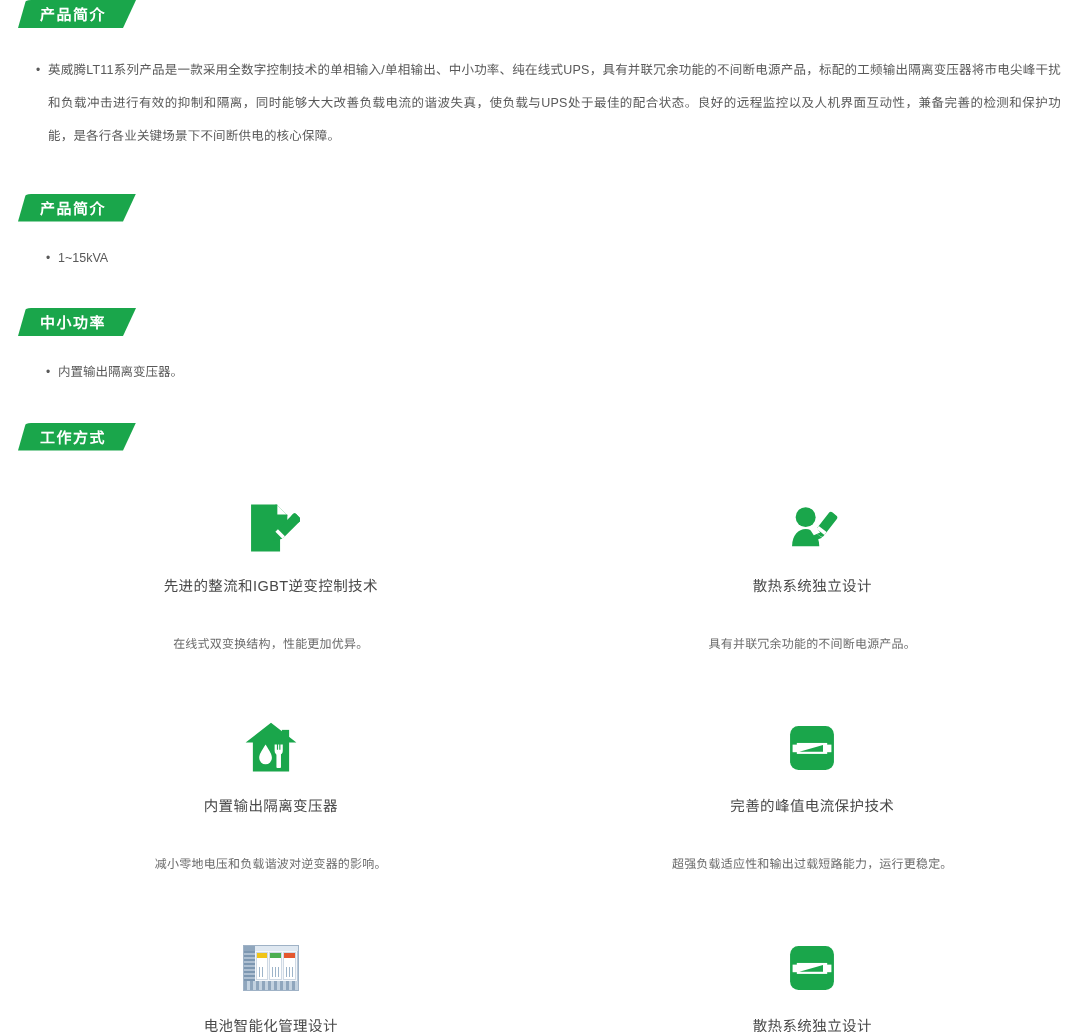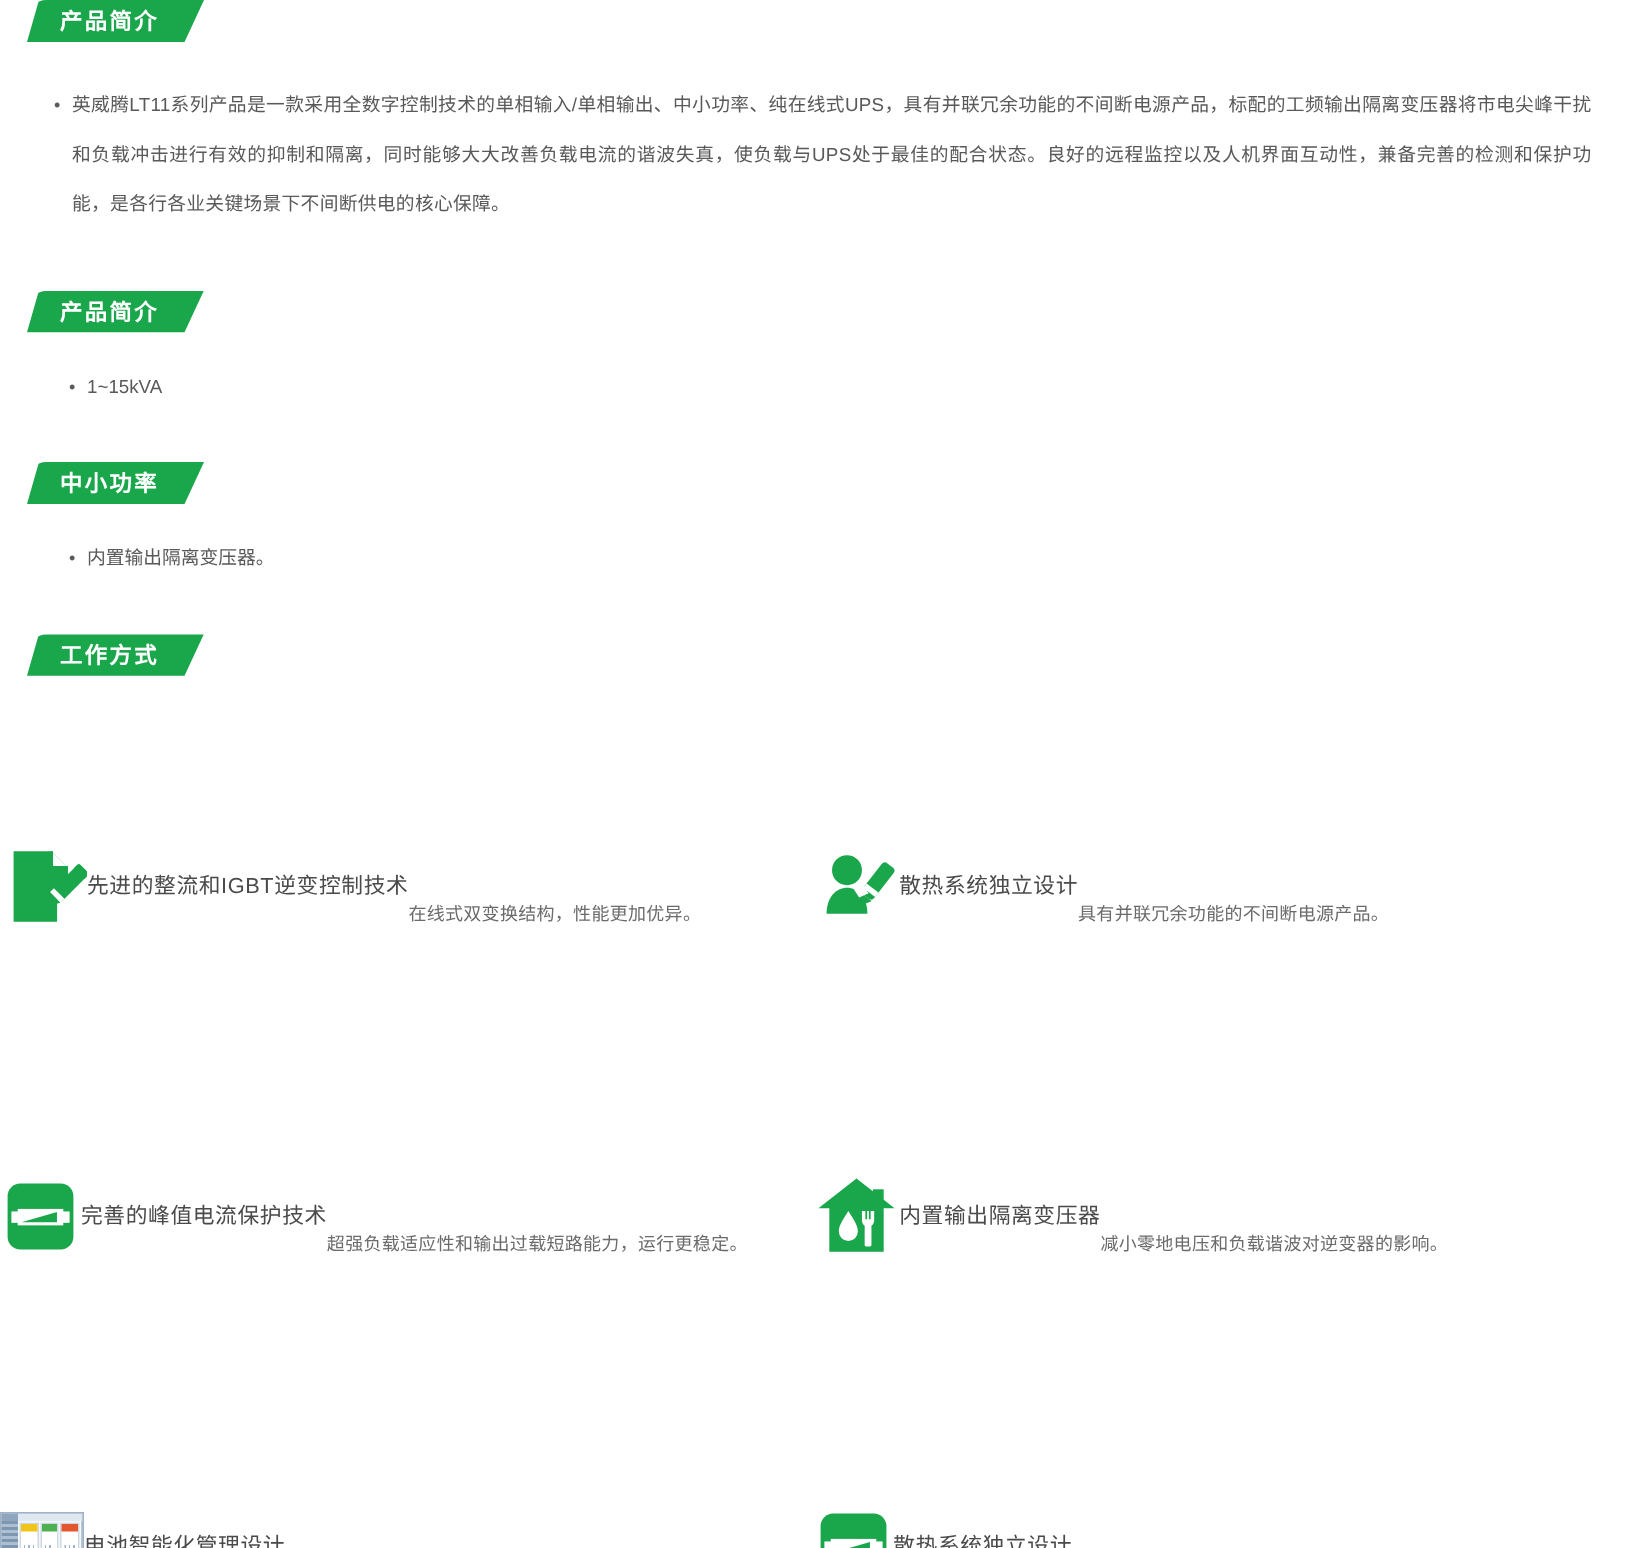--- a/index.html
+++ b/index.html
@@ -99,20 +99,21 @@
   
   .features {
     margin-top: 28px;
     display: grid;
     grid-template-columns: 1fr 1fr;
     row-gap: 0;
   }
   .feature {
     height: 220px;
     display: flex;
+    flex-direction: column;
     align-items: center;
     padding-top: 16px;
   }
   .feature-icon {
     height: 62px;
     display: flex;
     align-items: center;
     justify-content: center;
     margin-bottom: 16px;
   }
@@ -285,46 +286,46 @@
           </g>
           <path d="M30 34 l6 -4 l5 7 l-7 3 Z" fill="#ffffff"></path>
         </svg>
       </div>
       <div class="feature-title">散热系统独立设计</div>
       <div class="feature-desc">具有并联冗余功能的不间断电源产品。</div>
     </div>
 
     <div class="feature">
       <div class="feature-icon">
-        <svg width="54" height="54" viewBox="0 0 64 64" aria-hidden="true">
-          <rect x="6" y="6" width="52" height="52" rx="10" fill="#1aa64b"></rect>
-          <rect x="14" y="26" width="36" height="13" fill="#ffffff"></rect>
-          <rect x="9" y="28" width="6" height="9" fill="#ffffff"></rect>
-          <rect x="49" y="28" width="6" height="9" fill="#ffffff"></rect>
-          <path d="M17 36.5 L45 28.5 L45 36.5 Z" fill="#1aa64b"></path>
-        </svg>
-      </div>
-      <div class="feature-title">完善的峰值电流保护技术</div>
-      <div class="feature-desc">超强负载适应性和输出过载短路能力，运行更稳定。</div>
-    </div>
-
-    <div class="feature">
-      <div class="feature-icon">
         <svg width="58" height="58" viewBox="0 0 64 64" aria-hidden="true">
           <path d="M32 4 L60 26 H52 V58 H12 V26 H4 Z" fill="#1aa64b"></path>
           <rect x="44" y="12" width="8" height="12" fill="#1aa64b"></rect>
           <path d="M26 28 c-5 8 -7 11 -7 15 a7 7 0 0 0 14 0 c0 -4 -2 -7 -7 -15 Z" fill="#ffffff"></path>
           <g fill="#ffffff">
             <rect x="38" y="38" width="5" height="16" rx="1"></rect>
             <path d="M36 28 v7 a4.5 4.5 0 0 0 9 0 v-7 h-2.6 v6 h-1.3 v-6 h-1.3 v6 h-1.3 v-6 Z"></path>
           </g>
         </svg>
       </div>
       <div class="feature-title">内置输出隔离变压器</div>
       <div class="feature-desc">减小零地电压和负载谐波对逆变器的影响。</div>
+    </div>
+
+    <div class="feature">
+      <div class="feature-icon">
+        <svg width="54" height="54" viewBox="0 0 64 64" aria-hidden="true">
+          <rect x="6" y="6" width="52" height="52" rx="10" fill="#1aa64b"></rect>
+          <rect x="14" y="26" width="36" height="13" fill="#ffffff"></rect>
+          <rect x="9" y="28" width="6" height="9" fill="#ffffff"></rect>
+          <rect x="49" y="28" width="6" height="9" fill="#ffffff"></rect>
+          <path d="M17 36.5 L45 28.5 L45 36.5 Z" fill="#1aa64b"></path>
+        </svg>
+      </div>
+      <div class="feature-title">完善的峰值电流保护技术</div>
+      <div class="feature-desc">超强负载适应性和输出过载短路能力，运行更稳定。</div>
     </div>
 
     <div class="feature">
       <div class="feature-icon">
         <span class="thumb-icon">
           <span class="t-top"></span>
           <span class="t-side"></span>
           <span class="t-main">
             <span class="t-cell c1"></span>
             <span class="t-cell c2"></span>

